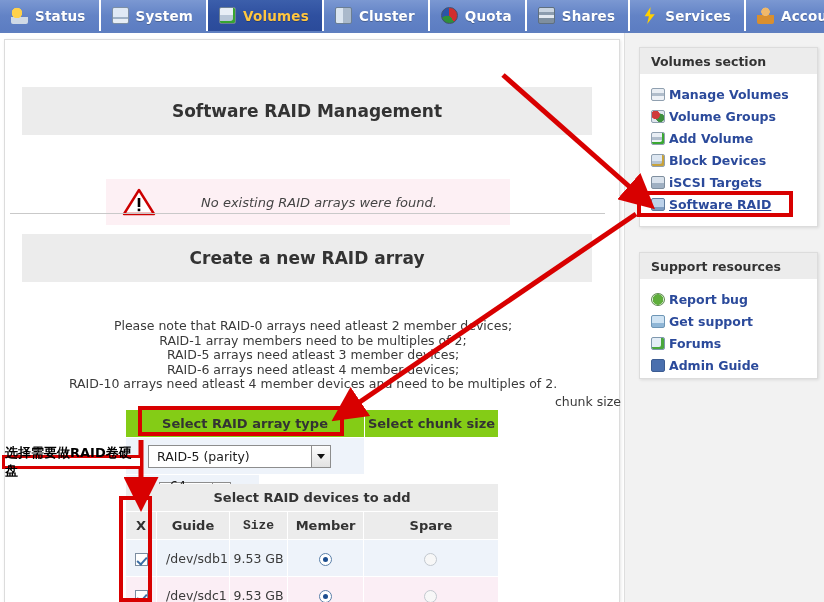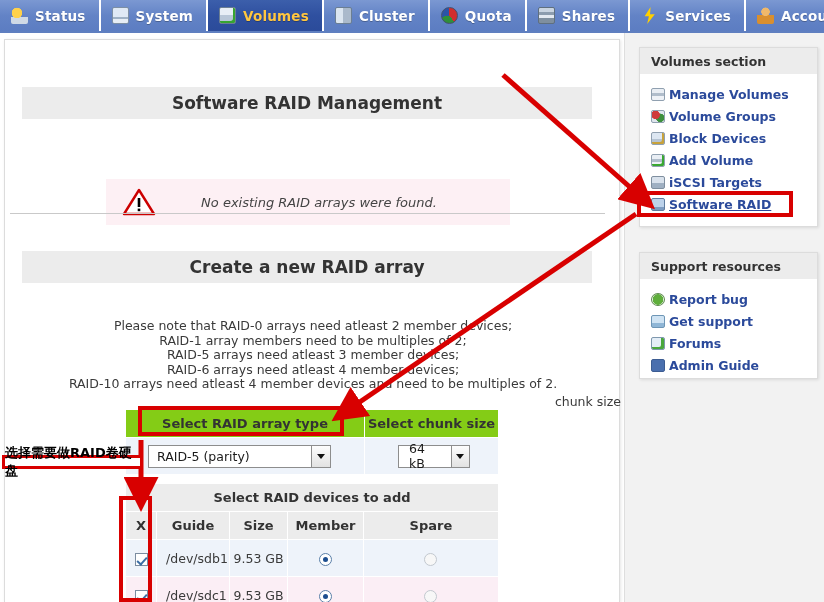--- a/index.html
+++ b/index.html
@@ -85,27 +85,27 @@
     left: 4px; top: 39px;
     width: 616px; height: 563px;
     background: #ffffff;
     border: 1px solid #dcdcdc;
     border-bottom: none;
     box-shadow: 1px 1px 3px rgba(0,0,0,.10);
   }
   .secbar {
     position: absolute;
     left: 17px;
-    width: 570px; height: 32px;
+    width: 570px; height: 48px;
     background: #ececec;
     display: flex; align-items: center; justify-content: center;
     font-size: 17px; font-weight: bold; color: #333;
   }
   #sec1 { top: 47px; }
-  #sec2 { top: 211px; }
+  #sec2 { top: 194px; }
 
   #warnbox {
     position: absolute;
     left: 101px; top: 133px;
     width: 404px; height: 46px;
     background: #fdf0f4;
     display: flex; align-items: center; margin-top: 6px;
   }
   #warnicon {
     width: 34px; height: 30px;
@@ -233,21 +233,21 @@
     height: 37px;
     border-right: 1px solid #ffffff;
     border-top: 1px solid #ffffff;
     text-align: center;
   }
   #devtable td.dev { text-align: left; padding-left: 9px; }
   #devtable tr.r-even td { background: #eef3fa; }
   #devtable tr.r-odd  td { background: #fbeef5; }
   .col-x { width: 31px; }
   .col-dev { width: 69px; }
-  .col-size { width: 59px; }
+  .col-size { width: 59px; font-family: Liberation Mono, monospace; }
   .col-member { width: 76px; }
   .col-spare { width: 137px; }
   #devtable th:last-child, #devtable td:last-child { border-right: none; }
 
   .cbx {
     display: inline-block;
     width: 13px; height: 13px;
     background: #ffffff;
     border: 1px solid #7b8ca0;
     position: relative;
@@ -427,21 +427,21 @@
       <div>RAID-10 arrays need atleast 4 member devices and need to be multiples of 2.</div>
     </div>
 
     <div id="chunklabel">chunk size</div>
 
     <div id="typetable">
       <div style="display:flex;">
         <div class="fhdr" id="typehdr">Select RAID array type</div>
         <div class="fhdr" id="chunkhdr">Select chunk size</div>
       </div>
-      <div style="display:flex;">
+      <div style="display:flex;flex-direction:column;">
         <div class="fcell" id="typecell">
           <div class="selbox" id="typesel">
             <span class="seltext">RAID-5 (parity)</span>
             <span class="arrowbtn"></span>
           </div>
         </div>
         <div class="fcell" id="chunkcell">
           <div class="selbox" id="chunksel">
             <span class="seltext">64 kB</span>
             <span class="arrowbtn"></span>
@@ -490,26 +490,26 @@
       <div class="slist">
         <div class="slink">
           <span class="sic sic-manage"></span>
           <span class="lbl">Manage Volumes</span>
         </div>
         <div class="slink">
           <span class="sic sic-group"></span>
           <span class="lbl">Volume Groups</span>
         </div>
         <div class="slink">
+          <span class="sic sic-add"></span>
+          <span class="lbl">Add Volume</span>
+        </div>
+        <div class="slink">
           <span class="sic sic-block"></span>
           <span class="lbl">Block Devices</span>
-        </div>
-        <div class="slink">
-          <span class="sic sic-add"></span>
-          <span class="lbl">Add Volume</span>
         </div>
         <div class="slink">
           <span class="sic sic-iscsi"></span>
           <span class="lbl">iSCSI Targets</span>
         </div>
         <div class="slink current">
           <span class="sic sic-raid"></span>
           <span class="lbl">Software RAID</span>
         </div>
       </div>

